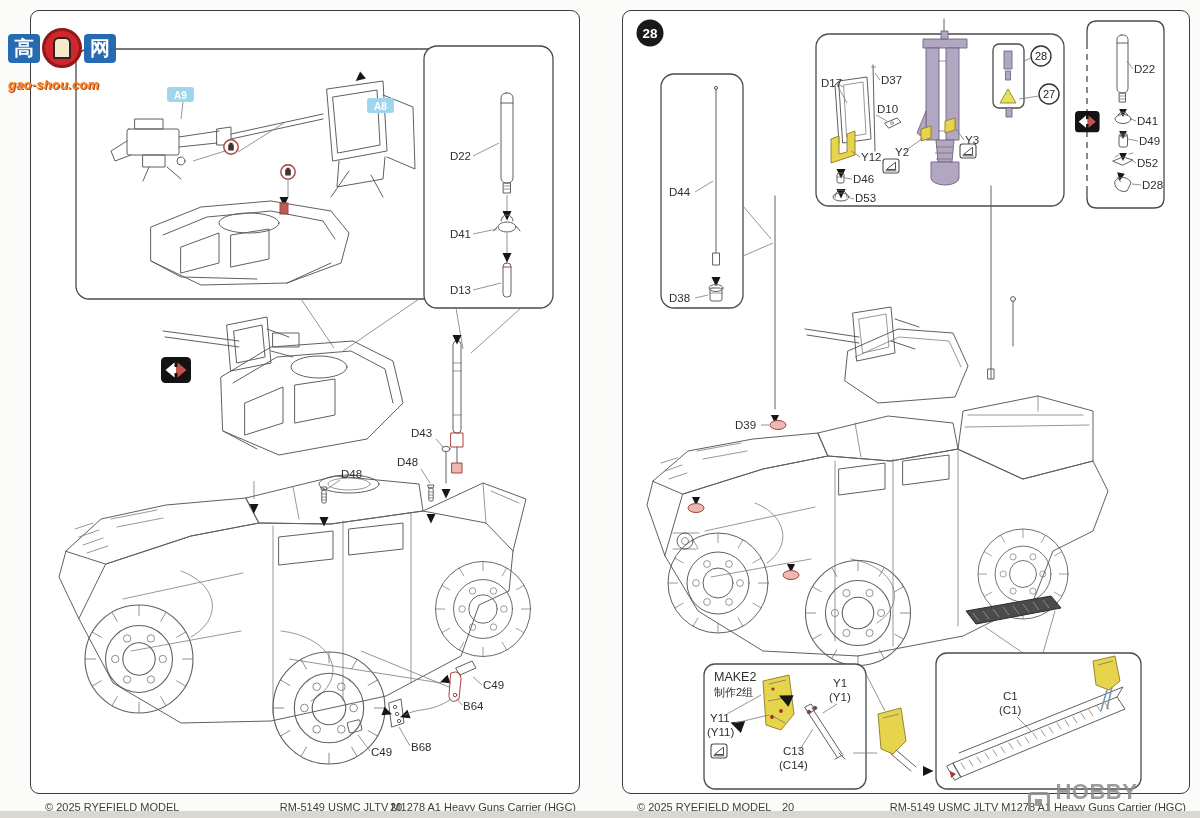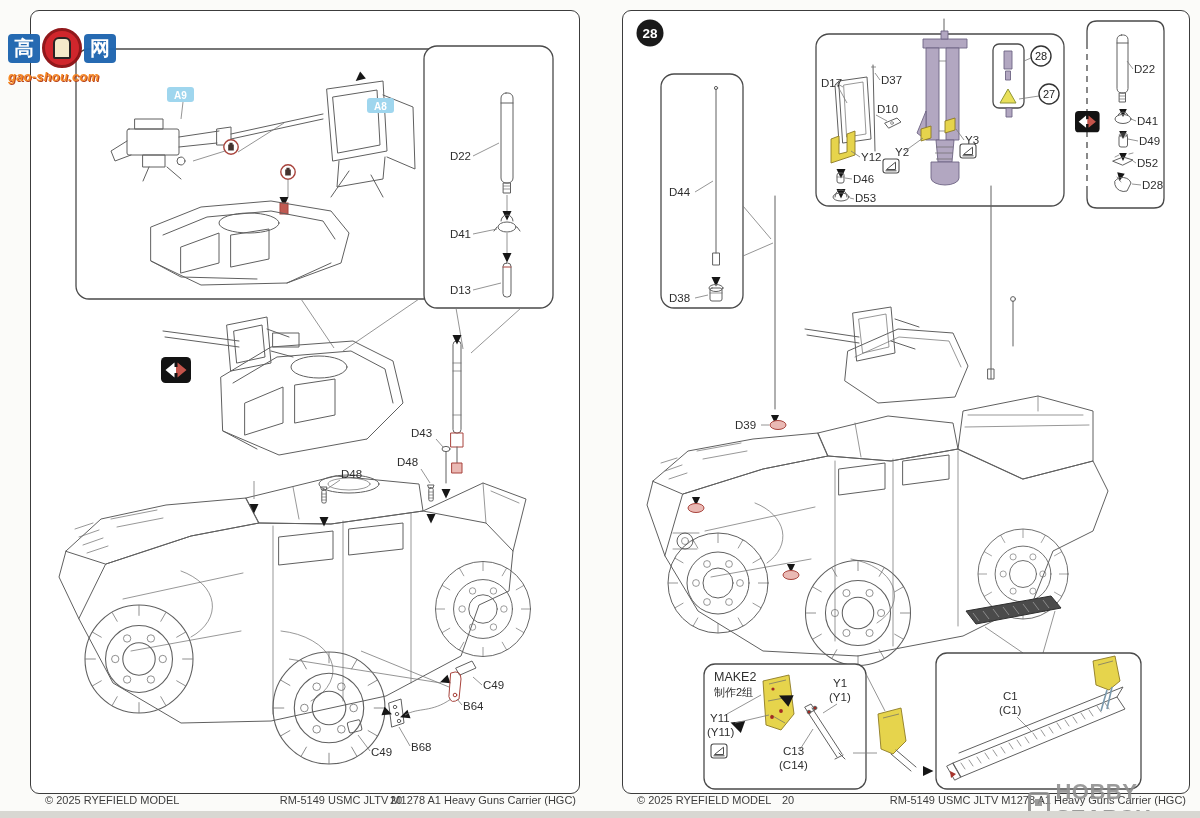--- a/index.html
+++ b/index.html
@@ -3,42 +3,42 @@
 <meta charset="utf-8">
 <style>
   html,body{margin:0;padding:0;background:#e8e7e3;}
   .canvas{position:relative;width:1200px;height:818px;background:#fbfbf9;
           font-family:"Liberation Sans",sans-serif;overflow:hidden;}
   .page{position:absolute;top:10px;height:782px;background:#ffffff;
         border:1.6px solid #3c3c3c;border-radius:9px;}
   #leftPage{left:30px;width:548px;}
   #rightPage{left:622px;width:566px;}
   .page svg{position:absolute;left:0;top:0;}
-  .footer-text{position:absolute;font-size:11px;color:#3d3d3d;white-space:nowrap;}
+  .footer-text{position:absolute;font-size:11px;color:#3d3d3d;white-space:nowrap;margin-top:7px;}
   
   .ln{stroke:#606060;stroke-width:1;fill:none;stroke-linejoin:round;stroke-linecap:round;}
   .ln2{stroke:#6b6b6b;stroke-width:.7;fill:none;}
   .bx{stroke:#4a4a4a;stroke-width:1.3;fill:#fff;}
   .lb{font:11.5px "Liberation Sans",sans-serif;fill:#2e2e2e;}
   .lbB{font:bold 10px "Liberation Sans",sans-serif;fill:#ffffff;}
   .ld{stroke:#7a7a7a;stroke-width:.8;fill:none;}
   .yw{fill:#e6d44c;stroke:#8d7b25;stroke-width:.9;}
   .pp{fill:#b2a7c1;stroke:#6e6483;stroke-width:.9;}
   .rd{stroke:#a8433c;}
   
   .wm-gs{position:absolute;left:8px;top:28px;opacity:.97;}
   .wm-gs .row{display:flex;align-items:center;gap:2px;}
   .wm-gs .tile{width:32px;height:29px;background:#1f66b0;color:#fff;border-radius:4px;
     font-weight:bold;font-size:20px;display:flex;align-items:center;justify-content:center;}
   .wm-gs .gear{width:34px;height:34px;border-radius:50%;background:#cf2026;
     border:3px solid #8e1114;display:flex;align-items:center;justify-content:center;}
   .wm-gs .gear i{display:block;width:14px;height:18px;background:#f5e9c8;border-radius:6px 6px 2px 2px;
     border:2px solid #241d1d;}
   .wm-gs .dom{color:#f6861f;font-weight:800;font-size:13px;font-style:italic;
-    text-shadow:1px 1px 0 #b5401a;margin-top:1px;letter-spacing:.2px;}
+    text-shadow:1px 1px 0 #b5401a;margin-top:9px;letter-spacing:.2px;}
   
   .wm-hs{position:absolute;left:1028px;top:779px;display:flex;align-items:center;gap:5px;
     color:#8e8e8e;opacity:.88;}
   .wm-hs .logo{width:21px;height:21px;border:3px solid #8e8e8e;border-radius:4px;position:relative;}
   .wm-hs .logo::after{content:"";position:absolute;left:4px;top:4px;width:7px;height:7px;background:#8e8e8e;}
   .wm-hs .txt{font-weight:bold;font-size:22px;letter-spacing:.5px;}
   .scan-strip{position:absolute;left:0;bottom:0;width:1200px;height:7px;background:#d8d7d2;}
 </style>
 </head>
 <body>

